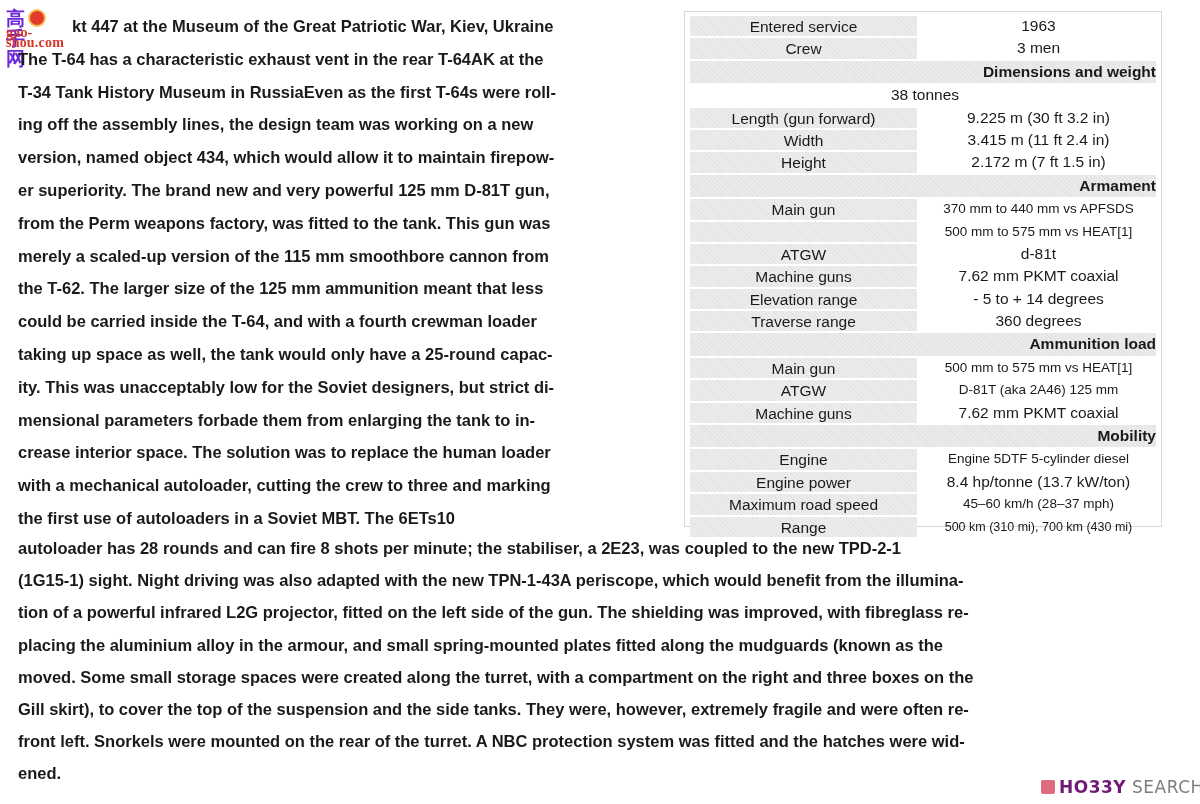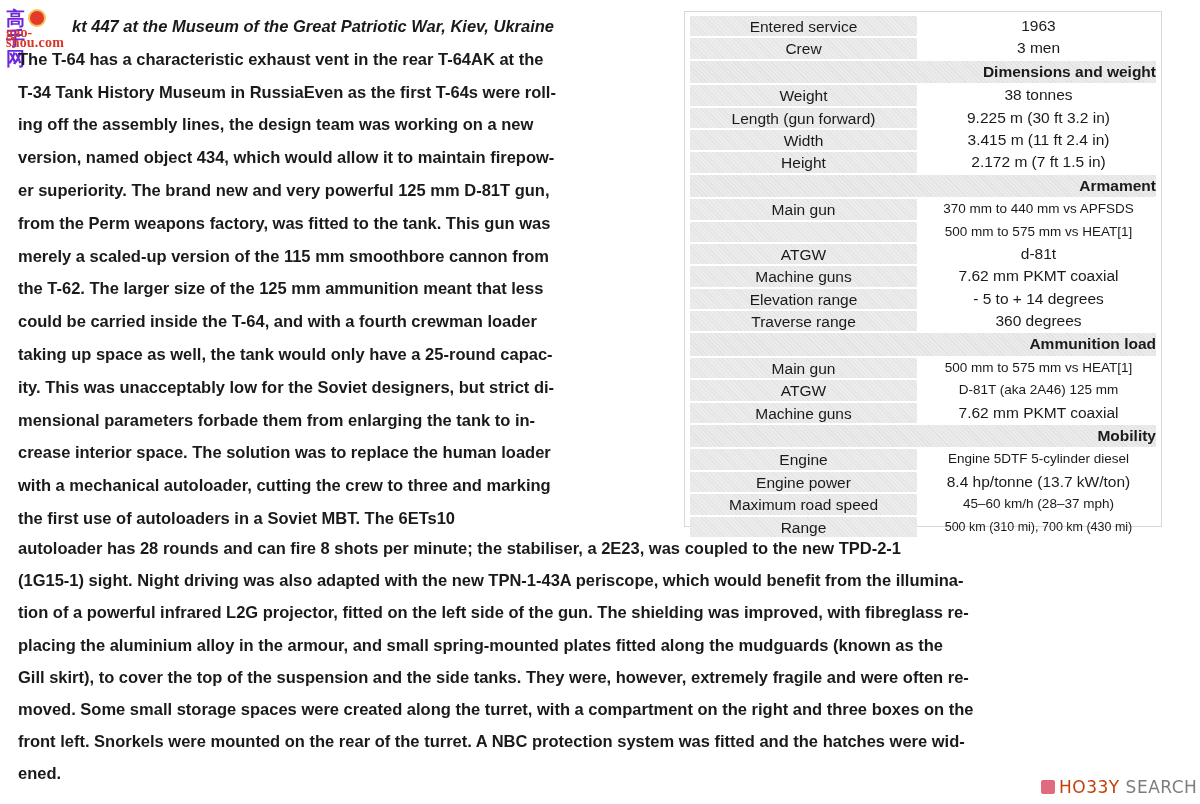--- a/index.html
+++ b/index.html
@@ -25,21 +25,21 @@
     position: absolute; left: 0; top: 20px; font-size: 14px; font-weight: bold;
     color: #d8362a; letter-spacing: 0.2px; line-height: 10px;
     font-family: Liberation Serif, serif;
   }
 
   .col-text {
     position: absolute; left: 18px; top: 10px; width: 650px;
     font-size: 16.5px; font-weight: bold; line-height: 32.8px;
   }
   .col-text .line { white-space: nowrap; display: block; }
-  .col-text .line.first { padding-left: 54px; font-style: italic; }
+  .col-text .line.first { padding-left: 54px; }
 
   .full-text {
     position: absolute; left: 18px; top: 532px; width: 1165px;
     font-size: 16.5px; font-weight: bold; line-height: 32.2px;
   }
   .full-text .line { white-space: nowrap; display: block; }
 
   .spec-box {
     position: absolute; left: 684px; top: 11px; width: 478px; height: 516px;
     border: 1px solid #d8d8d8; background: #fff; box-sizing: border-box;
@@ -67,21 +67,21 @@
 
   .watermark {
     position: absolute; left: 1041px; top: 777px; font-size: 17px;
     letter-spacing: 0.5px; white-space: nowrap;
     font-family: "DejaVu Sans", sans-serif;
   }
   .watermark .mark {
     display: inline-block; width: 14px; height: 14px; background: #e06a7e;
     border-radius: 2px; vertical-align: -1px; margin-right: 4px;
   }
-  .watermark .hobby { color: #c2410c; }
+  .watermark .hobby { color: #701a75; font-weight: bold; }
   .watermark .search { color: #7d7d7d; }
 </style>
 </head>
 <body>
 
 <div class="logo">
   <span class="cn">高手网</span>
   <span class="thumb"></span>
   <span class="url">gao-shou.com</span>
 </div>
@@ -111,21 +111,20 @@
       <div class="k">Entered service</div>
       <div class="v">1963</div>
     </div>
     <div class="row">
       <div class="k">Crew</div>
       <div class="v">3 men</div>
     </div>
 
     <div class="hdr">Dimensions and weight</div>
     <div class="row">
-      <div class="k">Weight</div>
       <div class="v">38 tonnes</div>
     </div>
     <div class="row">
       <div class="k">Length (gun forward)</div>
       <div class="v">9.225 m (30 ft 3.2 in)</div>
     </div>
     <div class="row">
       <div class="k">Width</div>
       <div class="v">3.415 m (11 ft 2.4 in)</div>
     </div>
@@ -192,21 +191,21 @@
       <div class="v xsmall">500 km (310 mi), 700 km (430 mi)</div>
     </div>
   </div>
 </div>
 
 <div class="full-text">
   <span class="line">autoloader has 28 rounds and can fire 8 shots per minute; the stabiliser, a 2E23, was coupled to the new TPD-2-1</span>
   <span class="line">(1G15-1) sight. Night driving was also adapted with the new TPN-1-43A periscope, which would benefit from the illumina-</span>
   <span class="line">tion of a powerful infrared L2G projector, fitted on the left side of the gun. The shielding was improved, with fibreglass re-</span>
   <span class="line">placing the aluminium alloy in the armour, and small spring-mounted plates fitted along the mudguards (known as the</span>
+  <span class="line">moved. Some small storage spaces were created along the turret, with a compartment on the right and three boxes on the</span>
   <span class="line">Gill skirt), to cover the top of the suspension and the side tanks. They were, however, extremely fragile and were often re-</span>
-  <span class="line">moved. Some small storage spaces were created along the turret, with a compartment on the right and three boxes on the</span>
   <span class="line">front left. Snorkels were mounted on the rear of the turret. A NBC protection system was fitted and the hatches were wid-</span>
   <span class="line">ened.</span>
 </div>
 
 <div class="watermark">
   <span class="mark"></span><span class="hobby">HO33Y</span> <span class="search">SEARCH</span>
 </div>
 
 </body></html>

